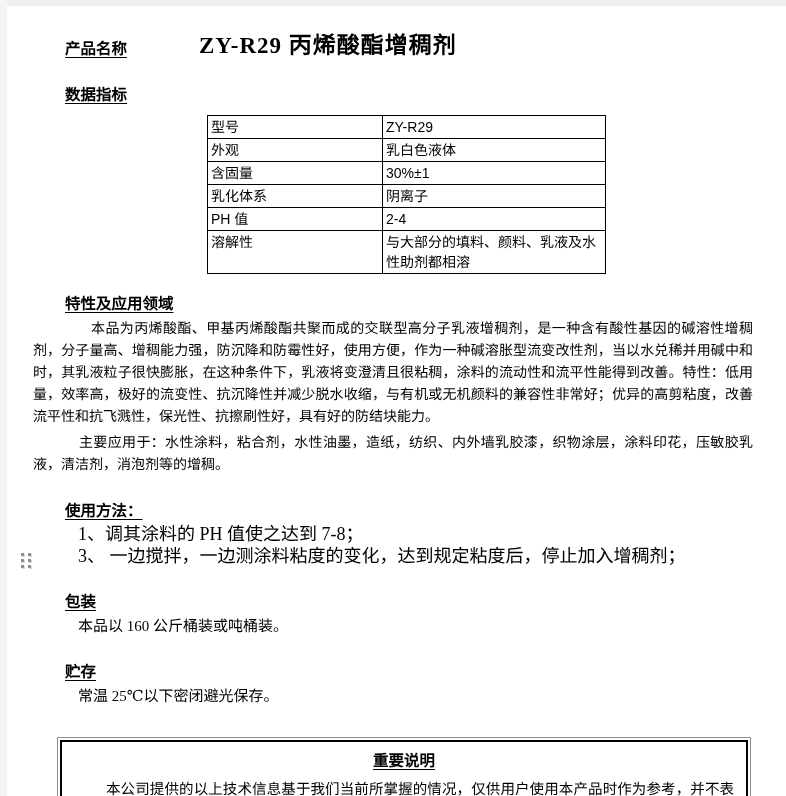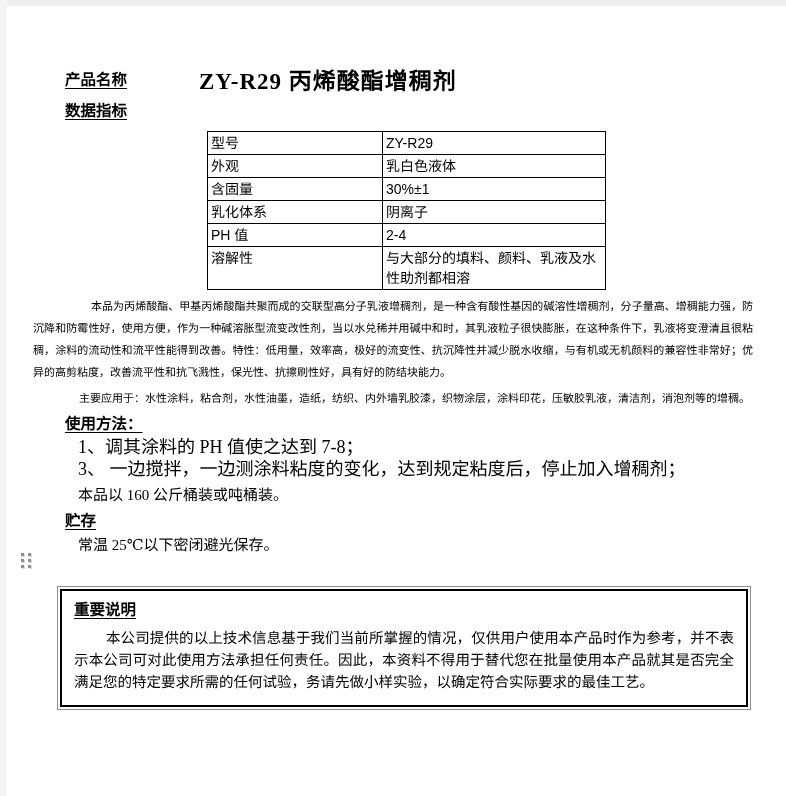--- a/index.html
+++ b/index.html
@@ -8,62 +8,62 @@
     font-family:"Liberation Serif","DejaVu Serif",serif;
     color:#000;position:relative;
   }
   
   .edge-top{position:absolute;left:0;top:0;width:786px;height:6px;background:#efefef;}
   .edge-left{position:absolute;left:0;top:0;width:7px;height:796px;background:#f4f4f4;}
 
   .doc{position:relative;padding:26px 33px 0 33px;box-sizing:border-box;}
 
   
-  .header-row{display:flex;align-items:center;margin-left:32px;margin-top:36px;}
+  .header-row{display:flex;align-items:flex-end;margin-left:32px;}
   .product-label{font-weight:bold;font-size:15.5px;text-decoration:underline;text-underline-offset:3px;padding-bottom:2px;}
   .doc-title{font-weight:bold;font-size:23px;margin-left:72px;letter-spacing:1px;}
 
   .section-heading{
     font-weight:bold;font-size:15.5px;margin:17px 0 0 32px;
     text-decoration:underline;text-underline-offset:3px;
   }
-  .section-heading.tight{margin-top:2px;}
+  .section-heading.tight{margin-top:22px;}
 
   
   table.spec{
     border-collapse:collapse;margin:11px 0 0 174px;
     font-size:14px;line-height:20px;
     font-family:"Liberation Sans","DejaVu Sans",sans-serif;
   }
   table.spec td{border:1px solid #000;padding:1px 3px;vertical-align:top;}
   table.spec td.c1{width:168px;}
   table.spec td.c2{width:216px;margin-left:16px;}
 
   
-  .para{font-size:11px;line-height:22px;text-align:justify;margin:4px 0 0 0;}
+  .para{font-size:14px;line-height:22px;text-align:justify;margin:4px 0 0 0;}
   .para.indent1{text-indent:58px;margin-top:5px;}
   .para.indent2{text-indent:46px;}
 
   .steps{margin:3px 0 0 0;}
   .step{font-size:18px;line-height:22px;padding-left:45px;}
 
   .plain-line{font-size:15px;line-height:22px;padding-left:45px;margin-top:4px;}
 
   
   .drag-handle{position:absolute;left:21px;top:553px;width:14px;height:19px;
     display:grid;grid-template-columns:4px 4px;grid-template-rows:4px 4px 4px;gap:2px 3px;}
   .drag-handle span{width:3px;height:3px;background:#8f8f8f;box-shadow:1px 1px 0 #d8d8d8;}
 
   
   .notice-outer{
     margin:30px 0 0 24px;width:694px;box-sizing:border-box;
     border:1px solid #8c8c8c;padding:2px;background:#fff;
   }
   .notice-inner{border:2px solid #000;padding:6px 12px 12px 12px;}
-  .notice-heading{font-weight:bold;font-size:15.5px;text-decoration:underline;text-underline-offset:3px;}
+  .notice-heading{font-weight:bold;font-size:15.5px;text-decoration:underline;text-underline-offset:3px;text-align:center;}
   .notice-body{font-size:14.5px;line-height:22px;text-align:justify;text-indent:32px;margin-top:8px;}
 </style>
 </head>
 <body>
 
 <div class="edge-top"></div>
 <div class="edge-left"></div>
 
 <div class="doc">
 
@@ -103,32 +103,34 @@
           <td class="c2">2-4</td>
         </tr>
 
         <tr>
           <td class="c1">溶解性</td>
           <td class="c2">与大部分的填料、颜料、乳液及水性助剂都相溶</td>
         </tr>
       </tbody>
   </table>
 
+  <div class="section-heading">特性及应用领域</div>
   <div class="para indent1">本品为丙烯酸酯、甲基丙烯酸酯共聚而成的交联型高分子乳液增稠剂，是一种含有酸性基因的碱溶性增稠剂，分子量高、增稠能力强，防沉降和防霉性好，使用方便，作为一种碱溶胀型流变改性剂，当以水兑稀并用碱中和时，其乳液粒子很快膨胀，在这种条件下，乳液将变澄清且很粘稠，涂料的流动性和流平性能得到改善。特性：低用量，效率高，极好的流变性、抗沉降性并减少脱水收缩，与有机或无机颜料的兼容性非常好；优异的高剪粘度，改善流平性和抗飞溅性，保光性、抗擦刷性好，具有好的防结块能力。</div>
   <div class="para indent2">主要应用于：水性涂料，粘合剂，水性油墨，造纸，纺织、内外墙乳胶漆，织物涂层，涂料印花，压敏胶乳液，清洁剂，消泡剂等的增稠。</div>
 
   <div class="section-heading tight">使用方法：</div>
   <div class="steps">
 
       <div class="step">1、调其涂料的 PH 值使之达到 7-8；</div>
 
 
       <div class="step">3、 一边搅拌，一边测涂料粘度的变化，达到规定粘度后，停止加入增稠剂；</div>
     </div>
 
+  <div class="section-heading tight">包装</div>
   <div class="plain-line">本品以 160 公斤桶装或吨桶装。</div>
 
   <div class="section-heading tight">贮存</div>
   <div class="plain-line">常温 25℃以下密闭避光保存。</div>
 
   <div class="notice-outer">
     <div class="notice-inner">
       <div class="notice-heading">重要说明</div>
       <div class="notice-body">本公司提供的以上技术信息基于我们当前所掌握的情况，仅供用户使用本产品时作为参考，并不表示本公司可对此使用方法承担任何责任。因此，本资料不得用于替代您在批量使用本产品就其是否完全满足您的特定要求所需的任何试验，务请先做小样实验，以确定符合实际要求的最佳工艺。</div>
     </div>

